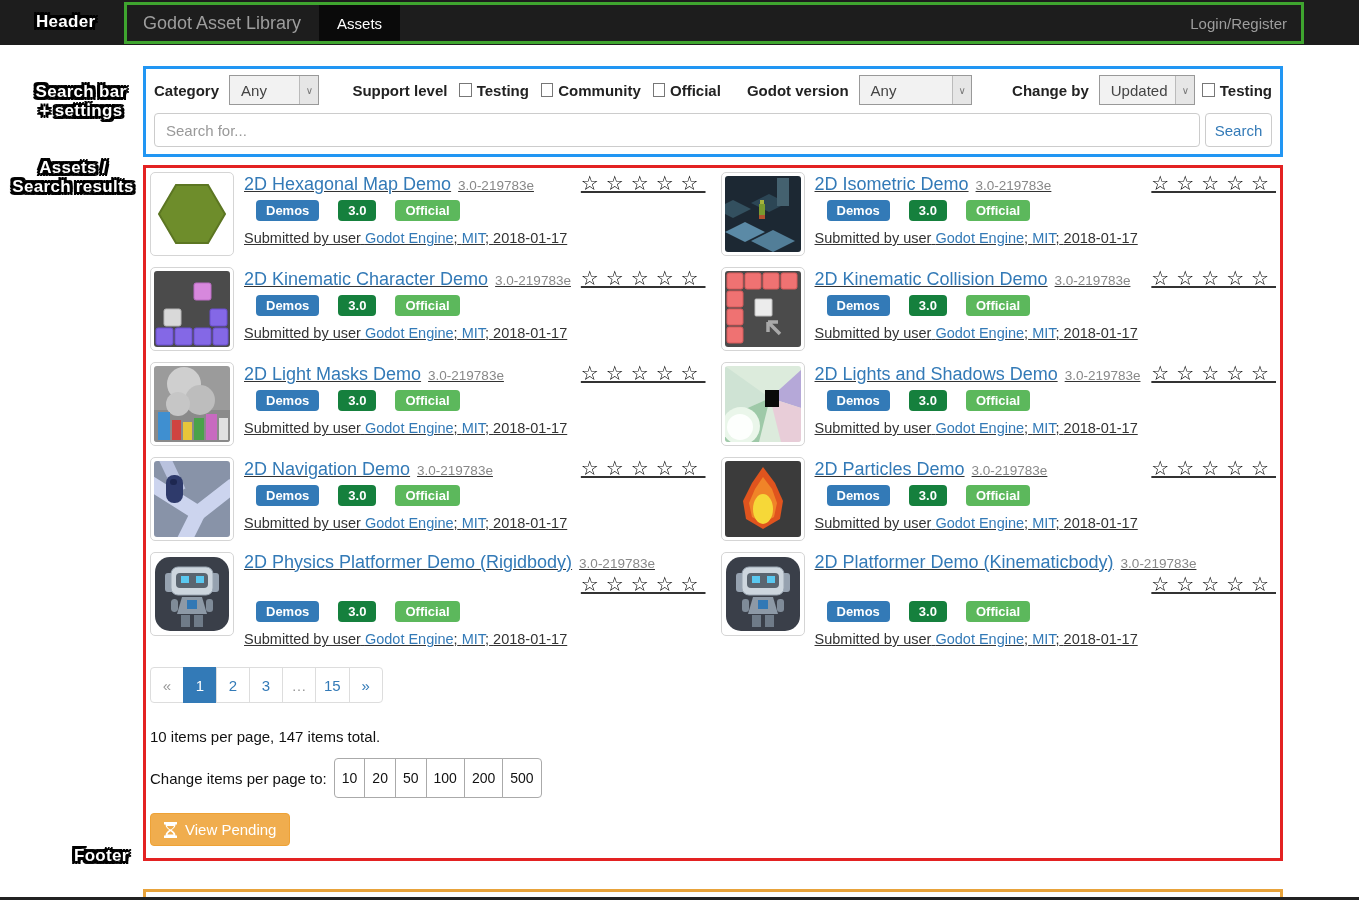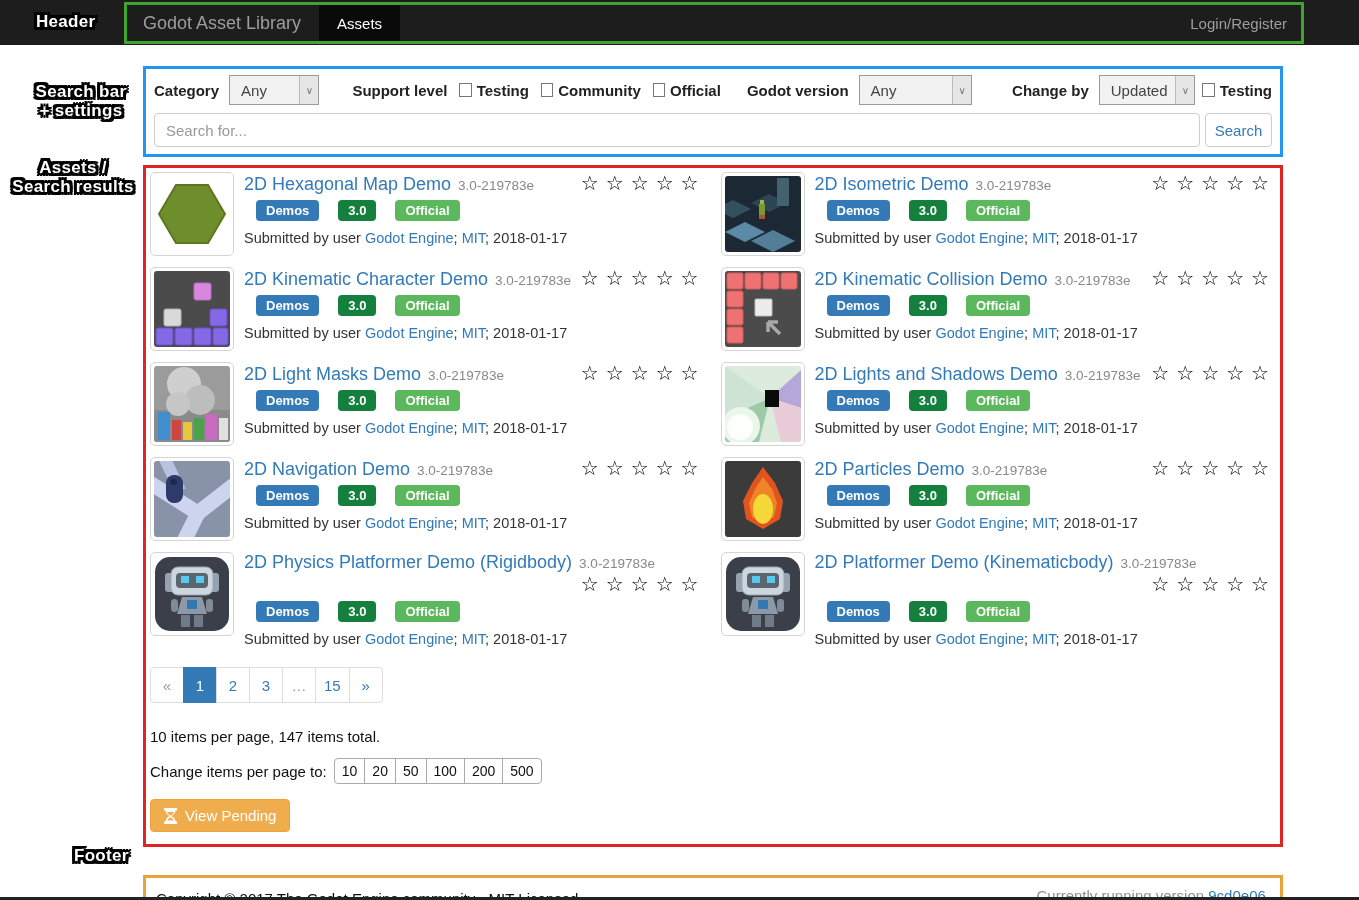--- a/index.html
+++ b/index.html
@@ -65,21 +65,21 @@
   }
   .search-input::placeholder { color:#999; }
   .search-btn {
     margin-left:5px; width:67px; height:34px; border:1px solid #ccc; border-radius:4px;
     background:#fff; color:#337ab7; font-size:15px; font-family:"Liberation Sans",sans-serif; cursor:pointer;
   }
 
   
   .assets-panel { border:3px solid #e32222; margin-top:8px; padding:3px 4px 2px 3px; }
   .cards { display:grid; grid-template-columns:1fr 1fr; column-gap:14px; row-gap:7px; }
-  .card { display:flex; min-height:88px; }
+  .card { display:flex; min-height:88px;text-decoration:underline; }
   .thumb {
     flex:none; width:84px; height:84px; border:1px solid #d5d5d5; border-radius:5px;
     background:#fff; padding:3px; margin:1px 10px 0 1px; cursor:pointer;
   }
   .thumb svg { display:block; width:76px; height:76px; border-radius:3px; }
   .card-body { flex:1; min-width:0; padding-top:1px; }
   .title-row { display:flex; flex-wrap:wrap; align-items:baseline; }
   .atitle { color:#337ab7; font-size:18px; text-decoration:none; cursor:pointer; }
   .aver { color:#888; font-size:13.5px; margin-left:7px; }
   .stars { margin-left:auto; color:#000; font-size:20px; letter-spacing:7px; white-space:nowrap; line-height:1.15; }
@@ -101,21 +101,21 @@
   }
   .page:first-child { border-radius:4px 0 0 4px; margin-left:0; }
   .page:last-child { border-radius:0 4px 4px 0; }
   .page.active { background:#337ab7; border-color:#337ab7; color:#fff; }
   .page.muted { color:#999; }
 
   .count-line { margin:25px 0 0 1px; font-size:15px; color:#111; }
   .change-line { margin:13px 0 0 1px; font-size:15px; color:#111; display:flex; align-items:center; }
   .pp-group { display:inline-flex; margin-left:7px; }
   .pp-btn {
-    min-width:28px; height:26px; border:1px solid #aaa; background:#fff; color:#111;
+    min-width:28px; height:40px; border:1px solid #aaa; background:#fff; color:#111;
     display:flex; align-items:center; justify-content:center; font-size:14px;
     margin-left:-1px; padding:0 7px; cursor:pointer;
   }
   .pp-btn:first-child { border-radius:4px 0 0 4px; margin-left:0; }
   .pp-btn:last-child { border-radius:0 4px 4px 0; }
 
   .pending-btn {
     margin:15px 0 10px 1px; display:inline-flex; align-items:center; gap:8px;
     background:#f0ad4e; border:1px solid #eea236; border-radius:4px; color:#fff;
     font-size:15px; padding:7px 13px; cursor:pointer; font-family:"Liberation Sans",sans-serif;

